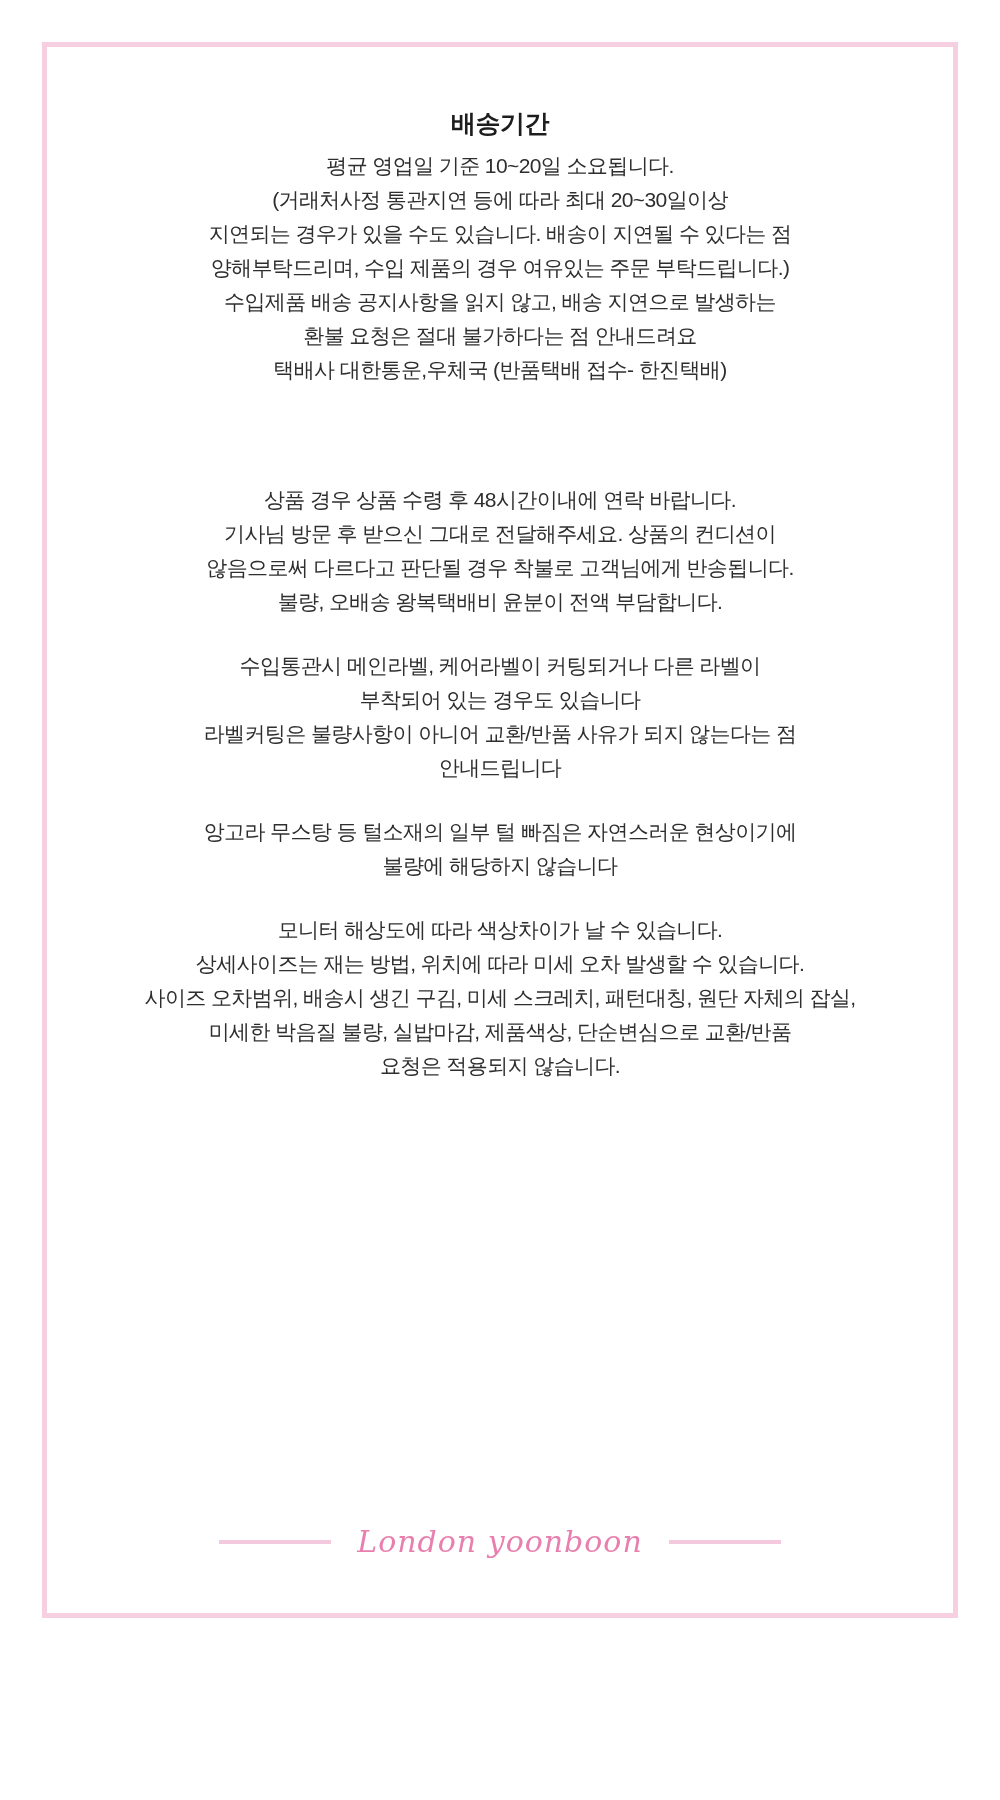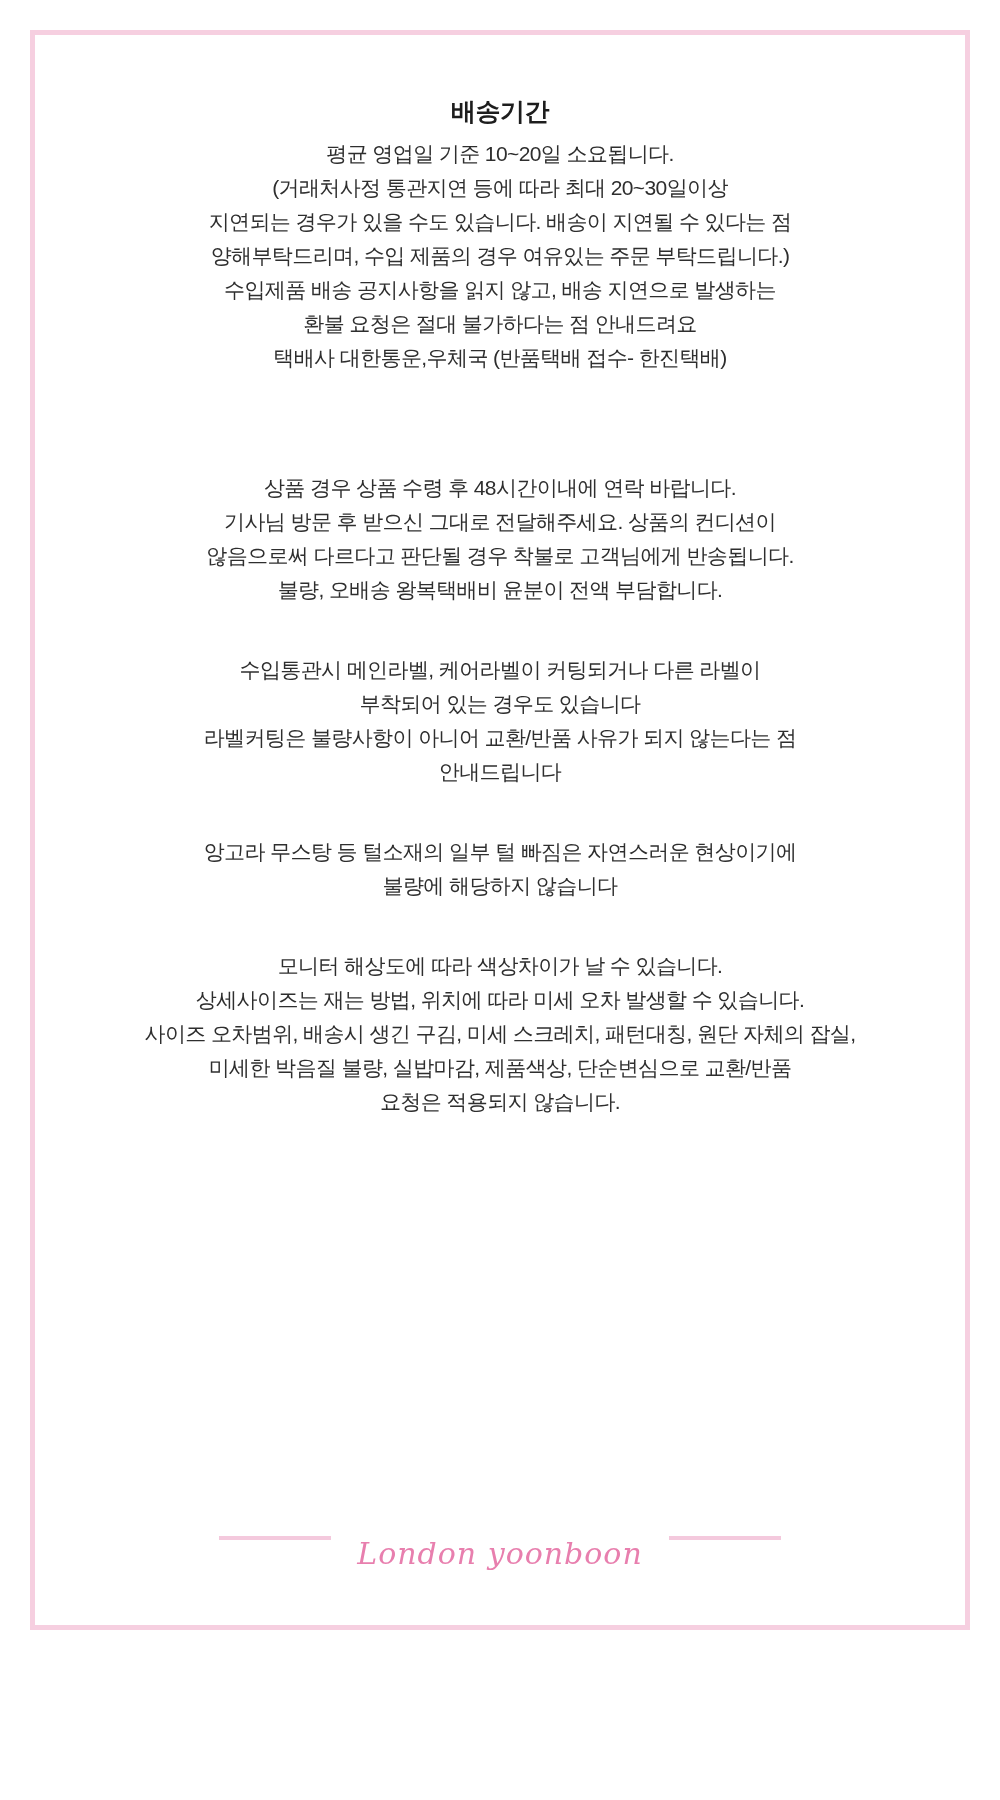--- a/index.html
+++ b/index.html
@@ -15,21 +15,21 @@
     color: #2b2b2b;
     overflow: hidden;
   }
 
   
   #page {
     position: relative;
     box-sizing: border-box;
     width: 1000px;
     height: 1660px;
-    padding: 30px;
+    padding: 42px;
     background: #ffffff;
   }
   #frame {
     box-sizing: border-box;
     width: 100%;
     height: 100%;
     border: 5px solid #f6cfe0;
     background: #ffffff;
     position: relative;
     display: flex;
@@ -60,31 +60,32 @@
   .para {
     font-size: 21px;
     line-height: 1.62;
     color: #2e2e2e;
     margin: 0;
     letter-spacing: -0.6px;
     white-space: pre-line;
     text-align: center;
   }
   .para + .para {
-    margin-top: 46px;
+    margin-top: 30px;
   }
   .spacer-lg { height: 62px; }
 
   
   #footer {
     position: absolute;
     left: 0;
     right: 0;
     bottom: 54px;
     display: flex;
+    align-items: center;
     justify-content: center;
     gap: 26px;
   }
   .rule {
     width: 112px;
     height: 4px;
     background: #f4c9dd;
   }
   .brand {
     font-family: "DejaVu Serif", "Liberation Serif", serif;

